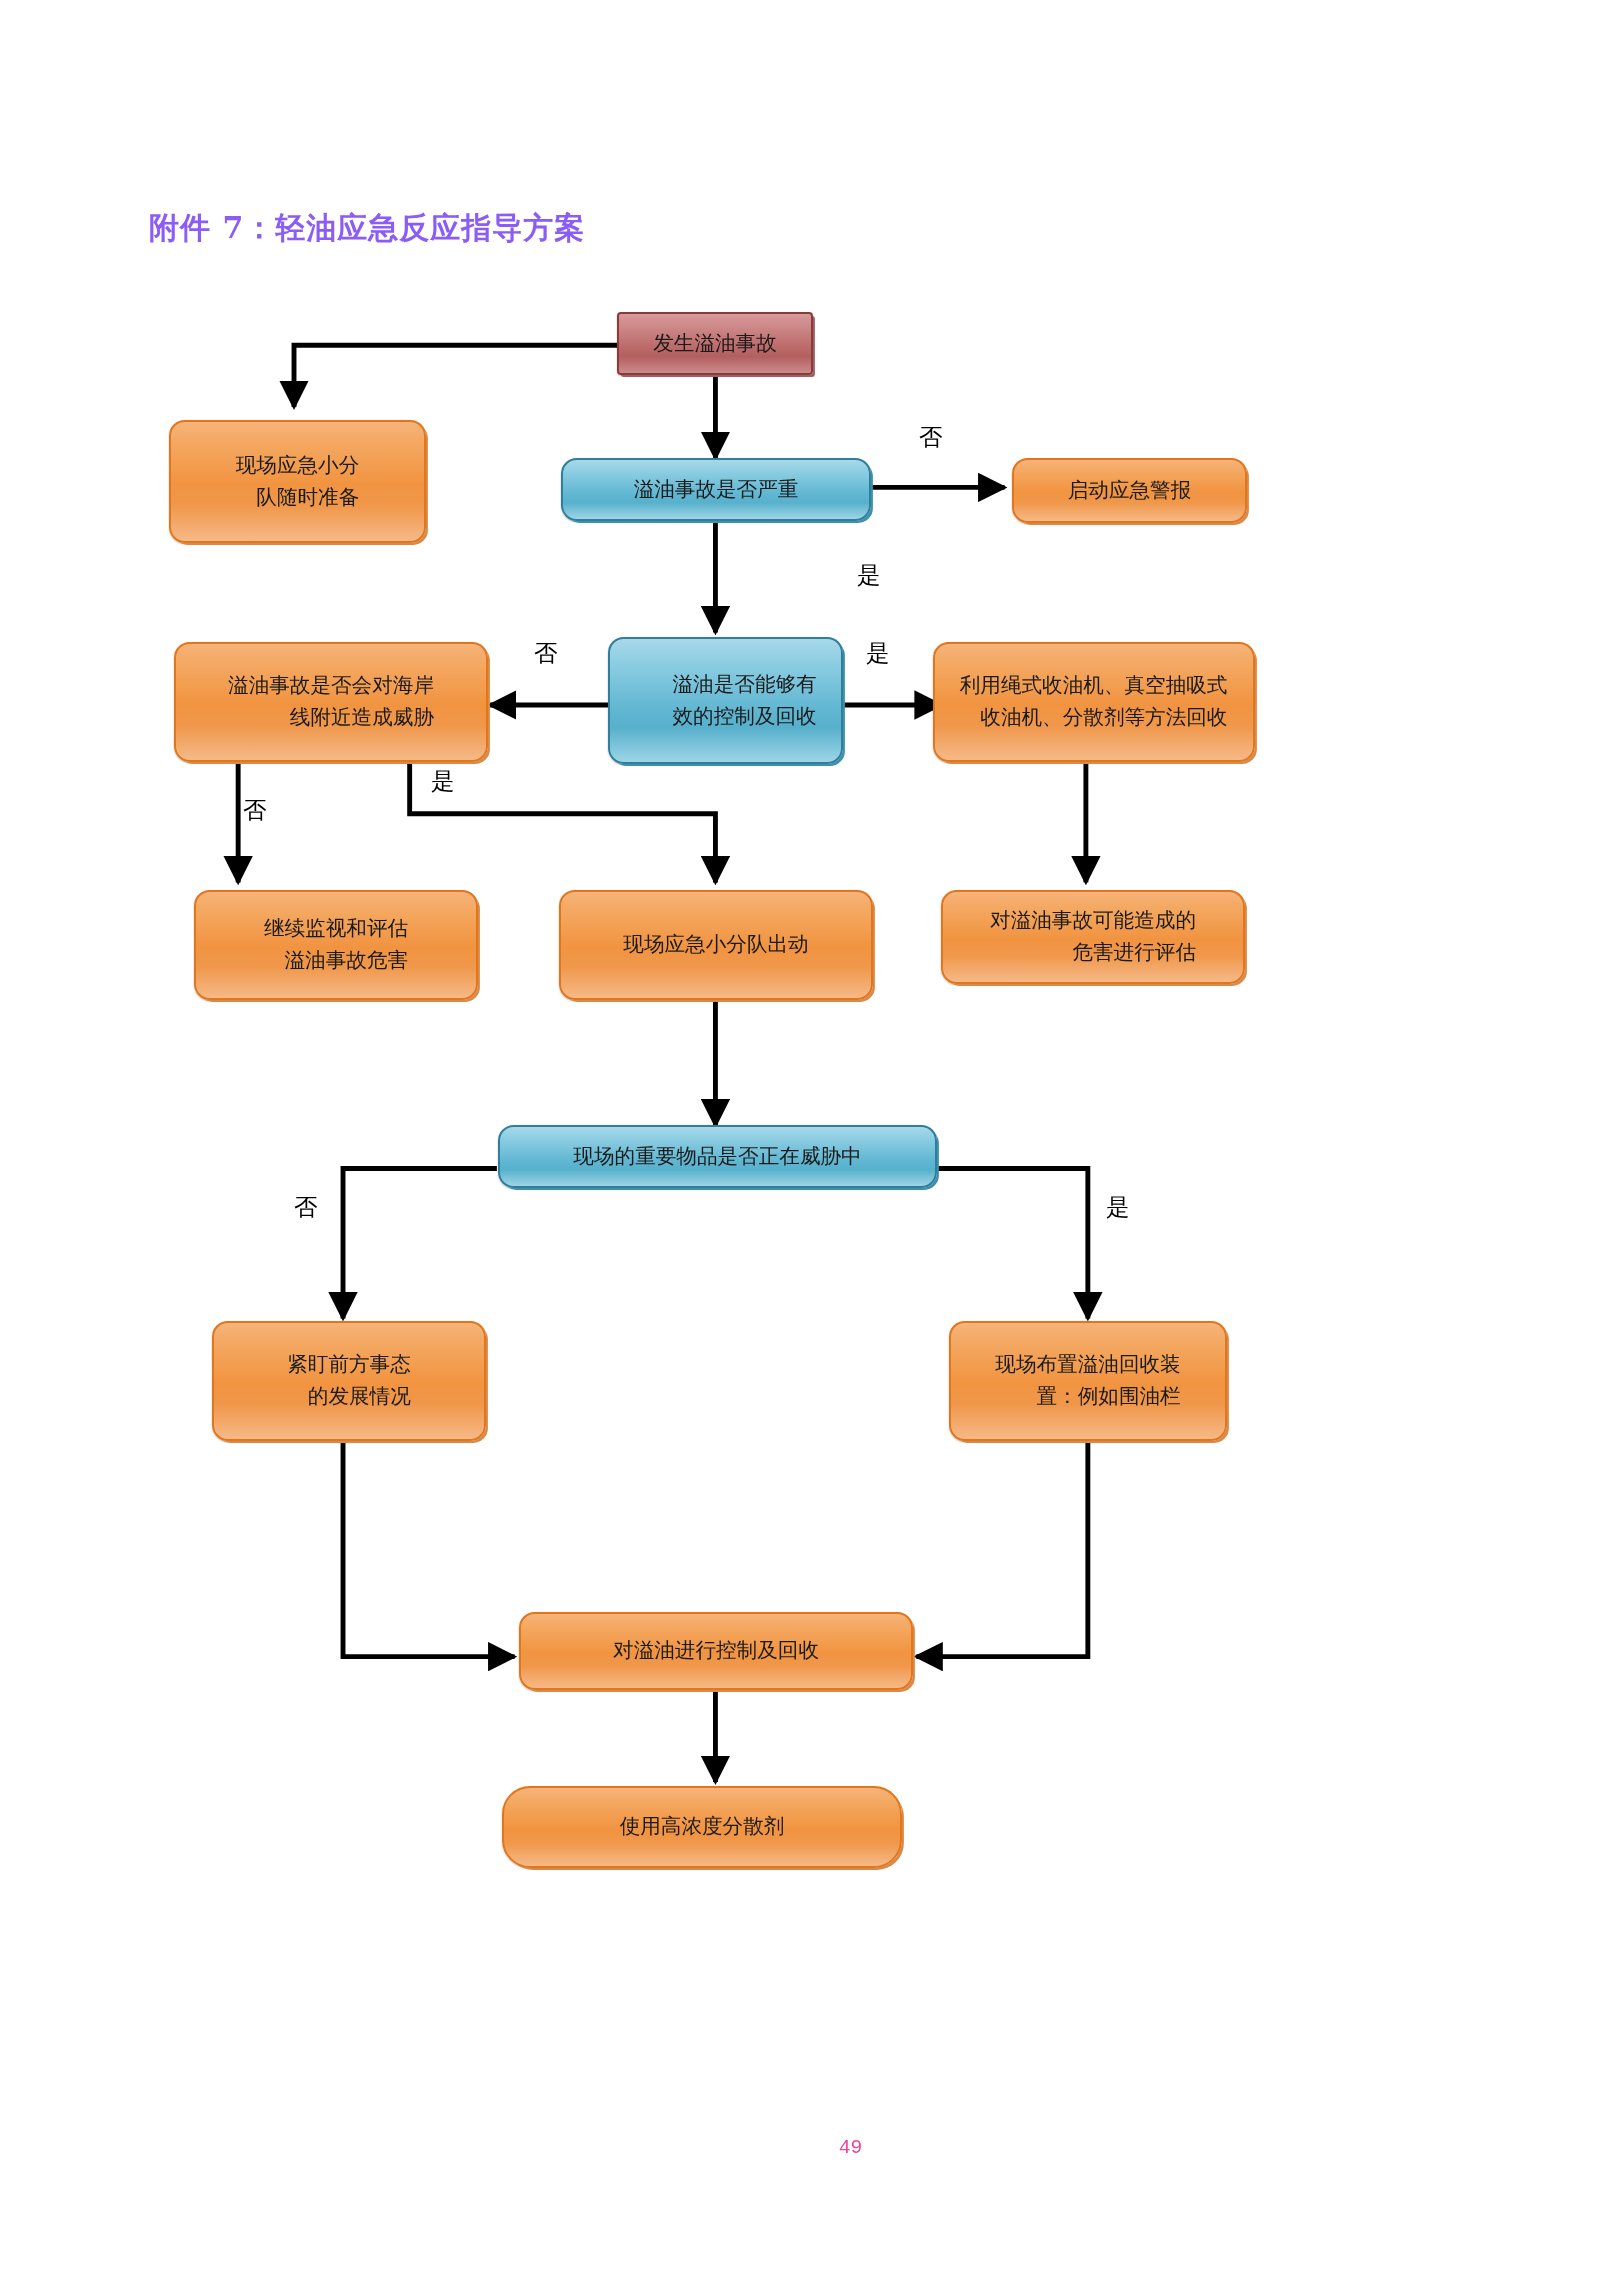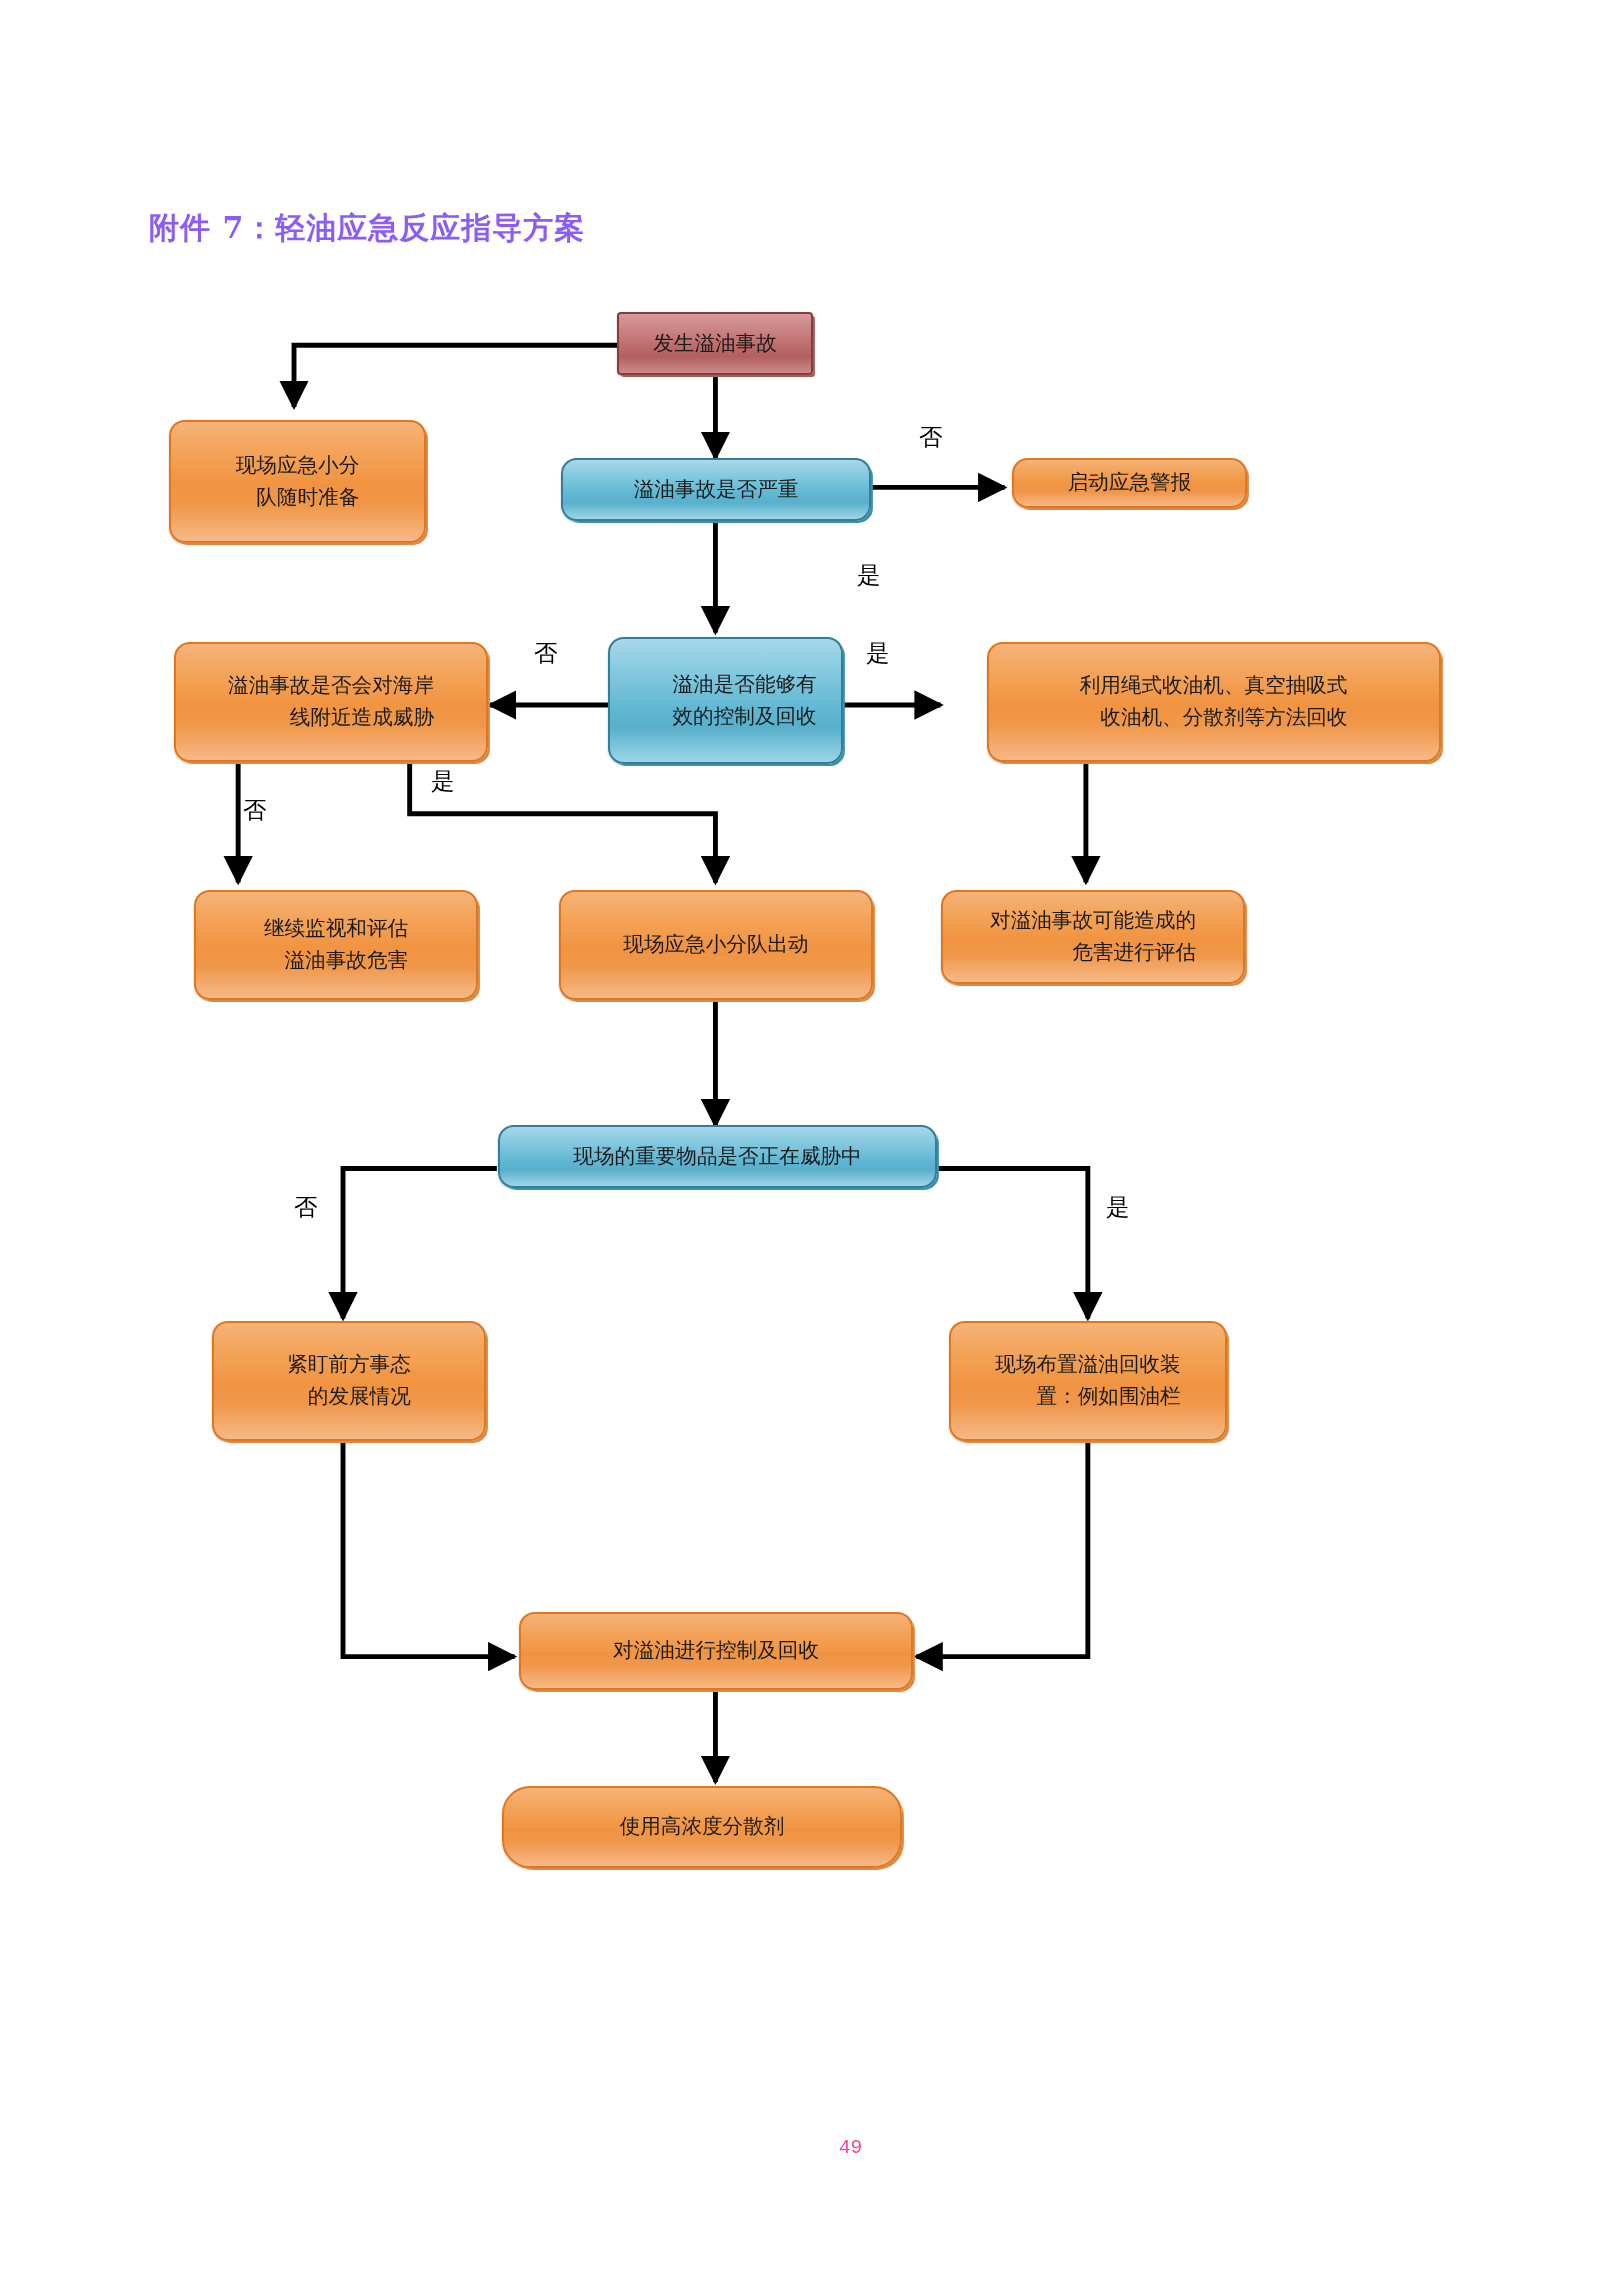--- a/index.html
+++ b/index.html
@@ -158,29 +158,29 @@
       </g>
     </svg>
 
     <div class="node red" style="left:617px; top:312px; width:196px; height:63px;">发生溢油事故</div>
 
     <div class="node orange" style="left:169px; top:420px; width:257px; height:123px;">现场应急小分
 队随时准备</div>
 
     <div class="node blue" style="left:561px; top:458px; width:310px; height:63px;">溢油事故是否严重</div>
 
-    <div class="node orange" style="left:1012px; top:458px; width:235px; height:50px;">启动应急警报</div>
+    <div class="node orange" style="left:1012px; top:458px; width:235px; height:65px;">启动应急警报</div>
 
     <div class="node blue" style="left:608px; top:637px; width:235px; height:127px;padding-left:48px;">溢油是否能够有
 效的控制及回收</div>
 
     <div class="node orange" style="left:174px; top:642px; width:314px; height:120px;">溢油事故是否会对海岸
 线附近造成威胁</div>
 
-    <div class="node orange" style="left:987px; top:642px; width:454px; height:120px;padding-left:9px;">利用绳式收油机、真空抽吸式
+    <div class="node orange" style="left:933px; top:642px; width:322px; height:120px;padding-left:9px;">利用绳式收油机、真空抽吸式
 收油机、分散剂等方法回收</div>
 
     <div class="node orange" style="left:194px; top:890px; width:284px; height:110px;">继续监视和评估
 溢油事故危害</div>
 
     <div class="node orange" style="left:559px; top:890px; width:314px; height:110px;">现场应急小分队出动</div>
 
     <div class="node orange" style="left:941px; top:890px; width:304px; height:94px;">对溢油事故可能造成的
 危害进行评估</div>
 

